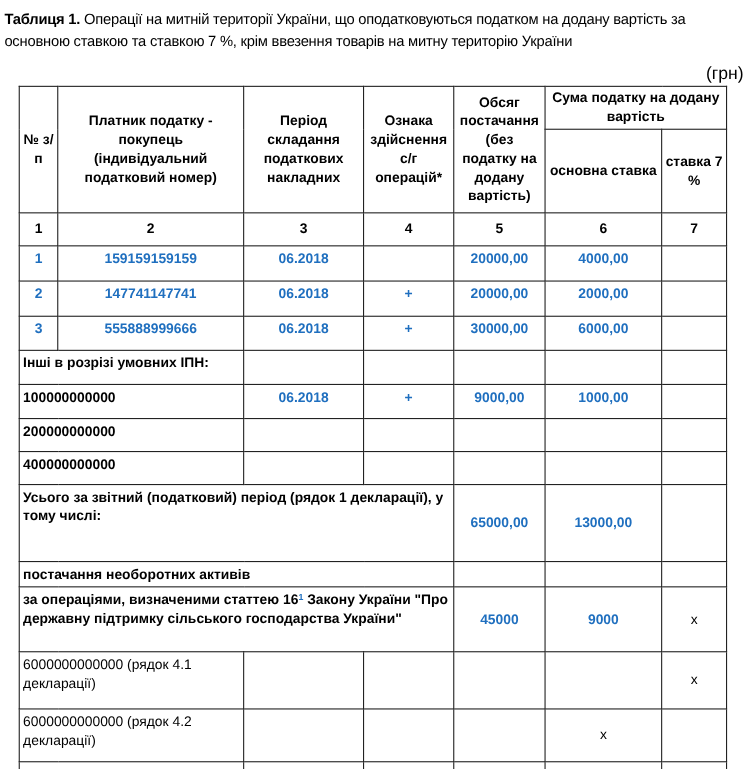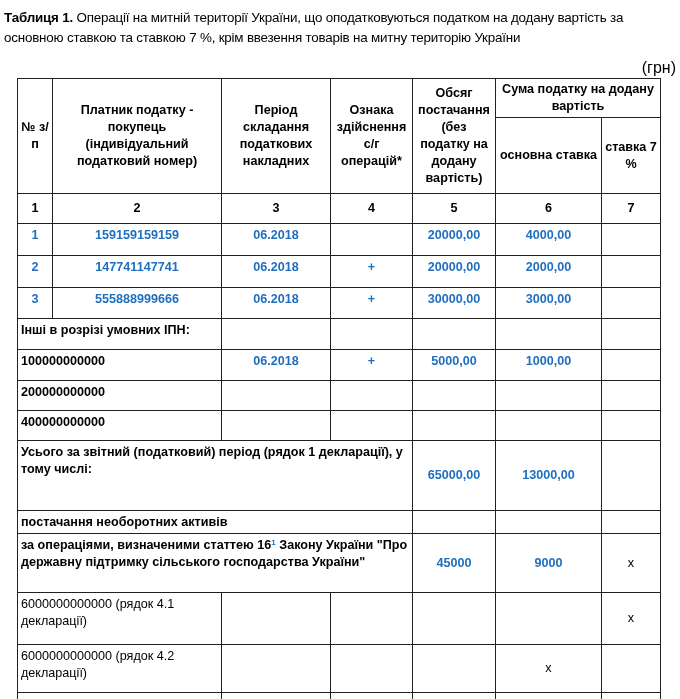--- a/index.html
+++ b/index.html
@@ -75,38 +75,38 @@
     <td class="c blue top">20000,00</td>
     <td class="c blue top">2000,00</td>
     <td class="c blue top"></td>
   </tr>
   <tr style="height:31px">
     <td class="c blue top">3</td>
     <td class="c blue top">555888999666</td>
     <td class="c blue top">06.2018</td>
     <td class="c blue top">+</td>
     <td class="c blue top">30000,00</td>
-    <td class="c blue top">3000,00</td>
+    <td class="c blue top">6000,00</td>
     <td class="c blue top"></td>
   </tr>
 
   <tr style="height:31px">
     <td colspan="2" class="b l top">Інші в розрізі умовних ІПН:</td>
     <td></td>
     <td></td>
     <td></td>
     <td></td>
     <td></td>
   </tr>
 
   <tr style="height:31px">
     <td colspan="2" class="b l top">100000000000</td>
     <td class="c blue top">06.2018</td>
     <td class="c blue top">+</td>
-    <td class="c blue top">5000,00</td>
+    <td class="c blue top">9000,00</td>
     <td class="c blue top">1000,00</td>
     <td class="c blue top"></td>
   </tr>
   <tr style="height:30px">
     <td colspan="2" class="b l top">200000000000</td>
     <td class="c blue top"></td>
     <td class="c blue top"></td>
     <td class="c blue top"></td>
     <td class="c blue top"></td>
     <td class="c blue top"></td>

